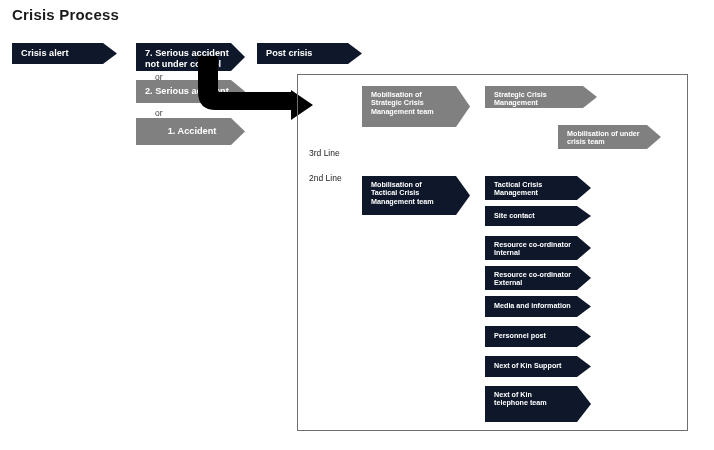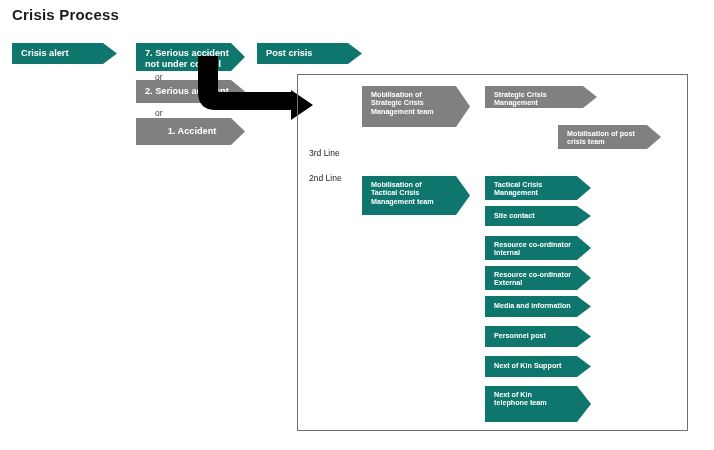--- a/index.html
+++ b/index.html
@@ -35,21 +35,21 @@
     color: #ffffff;
     font-weight: bold;
     line-height: 1.18;
     -webkit-clip-path: polygon(0 0, calc(100% - 14px) 0, 100% 50%, calc(100% - 14px) 100%, 0 100%);
     clip-path: polygon(0 0, calc(100% - 14px) 0, 100% 50%, calc(100% - 14px) 100%, 0 100%);
   }
   .chev > .txt {
     display: block;
     padding: 0 6px 0 9px;
   }
-  .chev.orange { background: #0f766e; }
+  .chev.orange { background: #0f172a; }
   .chev.gray   { background: #808080; }
 
   
   .chev.vc {
     display: flex;
     align-items: center;
   }
   .chev.vt {
     display: flex;
     align-items: flex-start;
@@ -146,21 +146,21 @@
 
   <div class="chev gray vt t7" style="left:485px; top:86px; width:112px; height:22px;">
     <span class="txt">
       <span>Strategic Crisis</span><br>
       <span>Management</span>
     </span>
   </div>
 
   <div class="chev gray vt t7" style="left:558px; top:125px; width:103px; height:24px;">
     <span class="txt">
-      <span>Mobilisation of post</span><br>
+      <span>Mobilisation of under</span><br>
       <span>crisis team</span>
     </span>
   </div>
 
   <div class="chev orange vt t7" style="left:362px; top:176px; width:108px; height:39px;">
     <span class="txt">
       <span>Mobilisation of</span><br>
       <span>Tactical Crisis</span><br>
       <span>Management team</span>
     </span>

